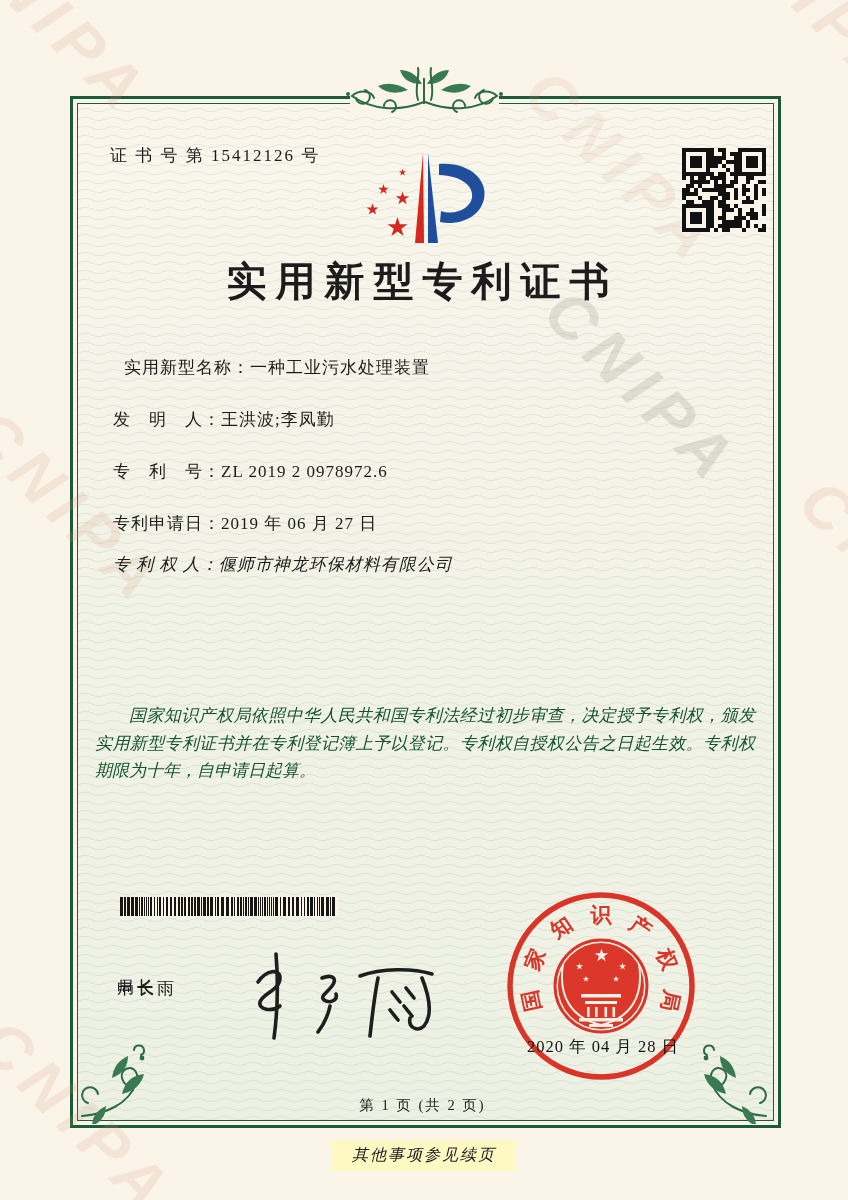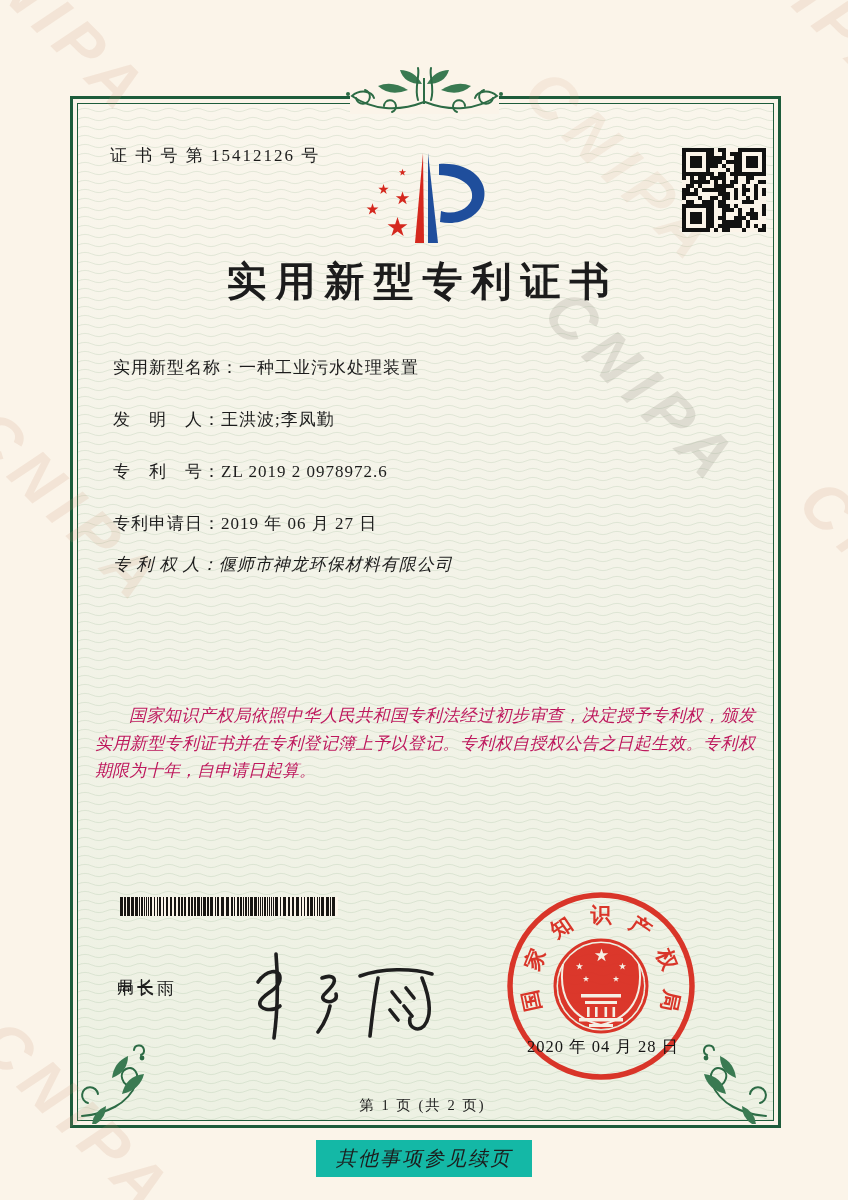--- a/index.html
+++ b/index.html
@@ -16,29 +16,29 @@
   .interior-bg{position:absolute;left:78px;top:104px;width:696px;height:1017px;z-index:0;
          background:linear-gradient(180deg,#faf6ec 0%,#f3f3e8 45%,#edf1e3 100%);}
   #waves{position:absolute;left:0;top:0;}
   .cert-no{position:absolute;left:110px;top:144px;font-size:17px;letter-spacing:2px;z-index:2;}
   .title{position:absolute;left:70px;top:254px;width:705px;text-align:center;
          font-size:40px;font-weight:bold;letter-spacing:9px;z-index:2;}
   .row{position:absolute;left:113px;font-size:17px;z-index:2;white-space:nowrap;}
   .flabel{letter-spacing:1px;}
   .fvalue{letter-spacing:1px;}
   .paras{position:absolute;left:95px;top:702px;width:660px;z-index:2;
-         font-size:17px;font-style:italic;line-height:27.5px;text-align:justify;color:#be185d;}
+         font-size:17px;font-style:italic;line-height:27.5px;text-align:justify;color:#14532d;}
   .paras p{margin:0;text-indent:2em;}
   .signer{position:absolute;left:117px;font-size:17px;letter-spacing:3px;z-index:2;}
   .seal-date{position:absolute;left:503px;top:1036px;width:200px;text-align:center;
          font-size:16.5px;letter-spacing:1px;color:#151515;z-index:4;}
   .page-num{position:absolute;left:70px;top:1096px;width:705px;text-align:center;
          font-size:14.5px;letter-spacing:2px;z-index:2;}
   .footer-note{position:absolute;left:424px;top:1140px;transform:translateX(-50%);
-         background:#14b8a6;padding:5px 20px;font-size:20px;font-style:italic;
+         background:#fef9c3;padding:5px 20px;font-size:16px;font-style:italic;
          letter-spacing:2px;z-index:2;}
   svg{display:block;}
   .abs{position:absolute;z-index:2;}
   .sealchar{font-size:21px;font-weight:bold;fill:#d8271b;
             font-family:"Liberation Serif","DejaVu Serif",serif;}
 </style>
 </head>
 <body>
 
 <div class="page">
@@ -397,21 +397,21 @@
       <rect x="56" y="0" width="28" height="28" fill="#111"></rect>
       <rect x="60" y="4" width="20" height="20" fill="#fbf4e9"></rect>
       <rect x="64" y="8" width="12" height="12" fill="#111"></rect>
       <rect x="0" y="56" width="28" height="28" fill="#111"></rect>
       <rect x="4" y="60" width="20" height="20" fill="#fbf4e9"></rect>
       <rect x="8" y="64" width="12" height="12" fill="#111"></rect>
     </svg>
 
   <div class="title">实用新型专利证书</div>
 
-  <div class="row" style="top:356px;">
+  <div class="row" style="top:356px;margin-left:11px;">
     <span class="flabel">实用新型名称：</span><span class="fvalue">一种工业污水处理装置</span>
   </div>
   <div class="row" style="top:408px;">
     <span class="flabel">发　明　人：</span><span class="fvalue">王洪波;李凤勤</span>
   </div>
   <div class="row" style="top:460px;">
     <span class="flabel">专　利　号：</span><span class="fvalue">ZL 2019 2 0978972.6</span>
   </div>
   <div class="row" style="top:512px;">
     <span class="flabel">专利申请日：</span><span class="fvalue">2019 年 06 月 27 日</span>

